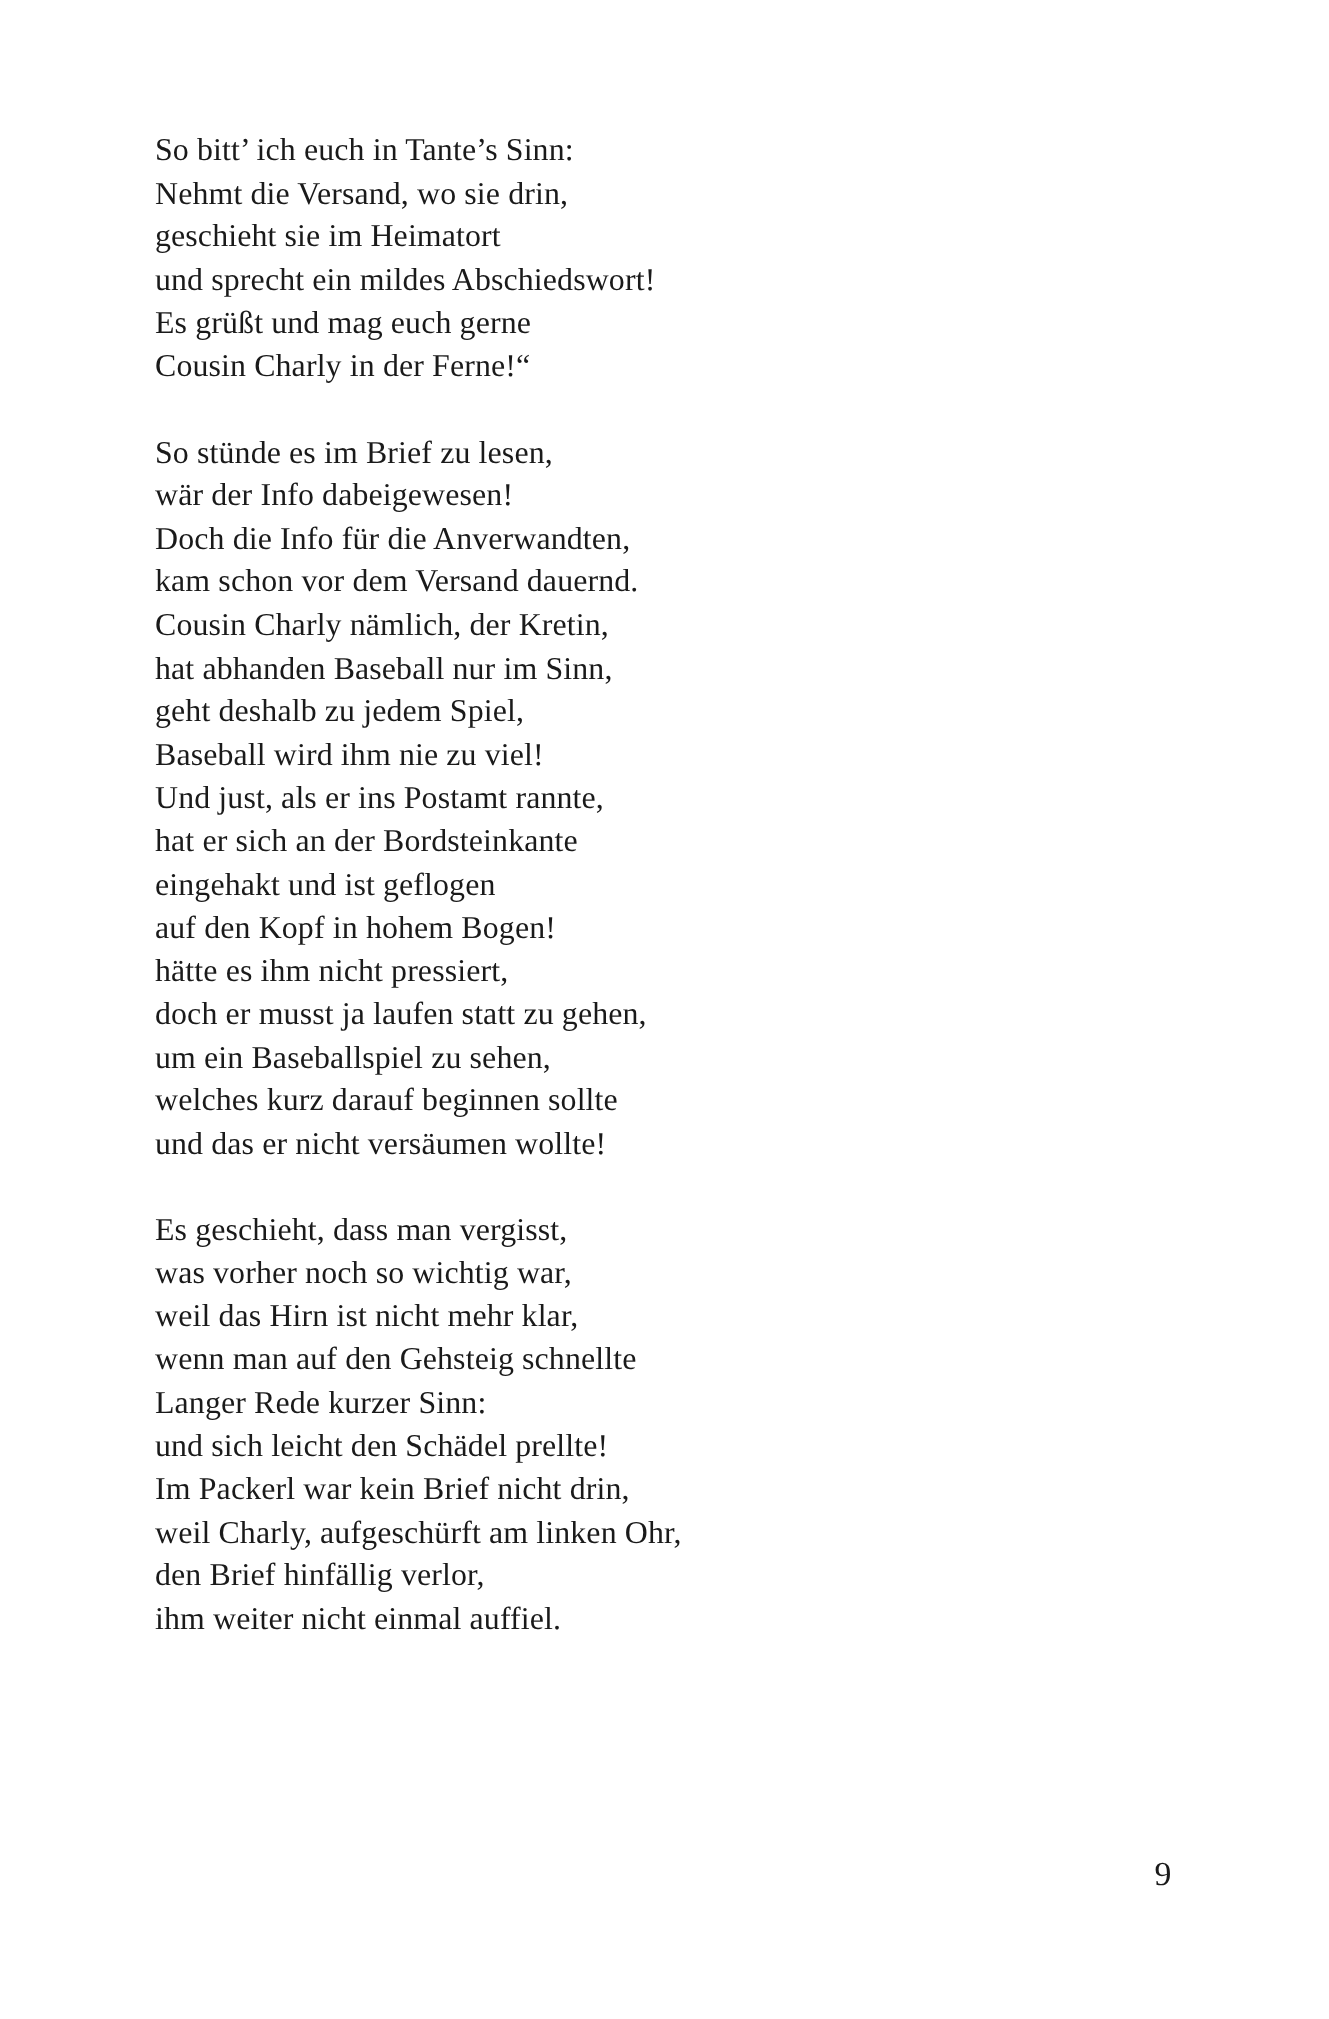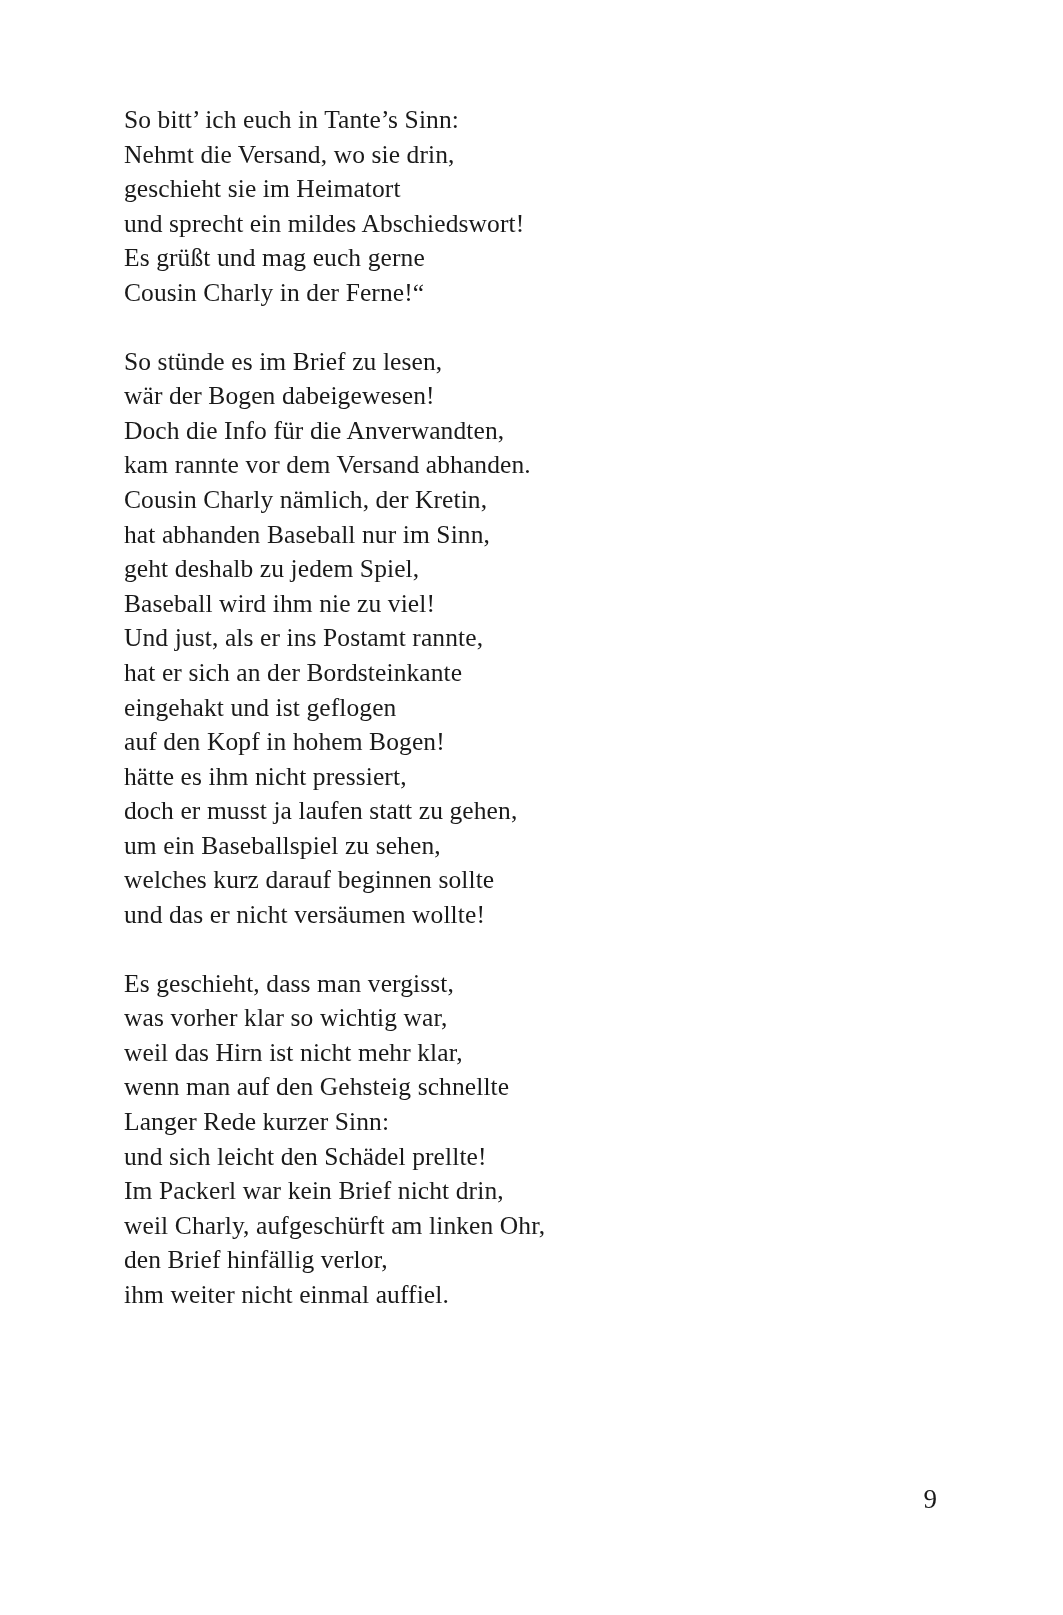--- a/index.html
+++ b/index.html
@@ -64,41 +64,41 @@
       <div class="verse-line">So bitt’ ich euch in Tante’s Sinn:</div>
       <div class="verse-line">Nehmt die Versand, wo sie drin,</div>
       <div class="verse-line">geschieht sie im Heimatort</div>
       <div class="verse-line">und sprecht ein mildes Abschiedswort!</div>
       <div class="verse-line">Es grüßt und mag euch gerne</div>
       <div class="verse-line">Cousin Charly in der Ferne!“</div>
     </div>
 
     <div class="stanza">
       <div class="verse-line">So stünde es im Brief zu lesen,</div>
-      <div class="verse-line">wär der Bogen dabeigewesen!</div>
+      <div class="verse-line">wär der Info dabeigewesen!</div>
       <div class="verse-line">Doch die Info für die Anverwandten,</div>
-      <div class="verse-line">kam rannte vor dem Versand abhanden.</div>
+      <div class="verse-line">kam schon vor dem Versand dauernd.</div>
       <div class="verse-line">Cousin Charly nämlich, der Kretin,</div>
       <div class="verse-line">hat abhanden Baseball nur im Sinn,</div>
       <div class="verse-line">geht deshalb zu jedem Spiel,</div>
       <div class="verse-line">Baseball wird ihm nie zu viel!</div>
       <div class="verse-line">Und just, als er ins Postamt rannte,</div>
       <div class="verse-line">hat er sich an der Bordsteinkante</div>
       <div class="verse-line">eingehakt und ist geflogen</div>
       <div class="verse-line">auf den Kopf in hohem Bogen!</div>
       <div class="verse-line">hätte es ihm nicht pressiert,</div>
       <div class="verse-line">doch er musst ja laufen statt zu gehen,</div>
       <div class="verse-line">um ein Baseballspiel zu sehen,</div>
       <div class="verse-line">welches kurz darauf beginnen sollte</div>
       <div class="verse-line">und das er nicht versäumen wollte!</div>
     </div>
 
     <div class="stanza">
       <div class="verse-line">Es geschieht, dass man vergisst,</div>
-      <div class="verse-line">was vorher klar so wichtig war,</div>
+      <div class="verse-line">was vorher noch so wichtig war,</div>
       <div class="verse-line">weil das Hirn ist nicht mehr klar,</div>
       <div class="verse-line">wenn man auf den Gehsteig schnellte</div>
       <div class="verse-line">Langer Rede kurzer Sinn:</div>
       <div class="verse-line">und sich leicht den Schädel prellte!</div>
       <div class="verse-line">Im Packerl war kein Brief nicht drin,</div>
       <div class="verse-line">weil Charly, aufgeschürft am linken Ohr,</div>
       <div class="verse-line">den Brief hinfällig verlor,</div>
       <div class="verse-line">ihm weiter nicht einmal auffiel.</div>
     </div>
 

